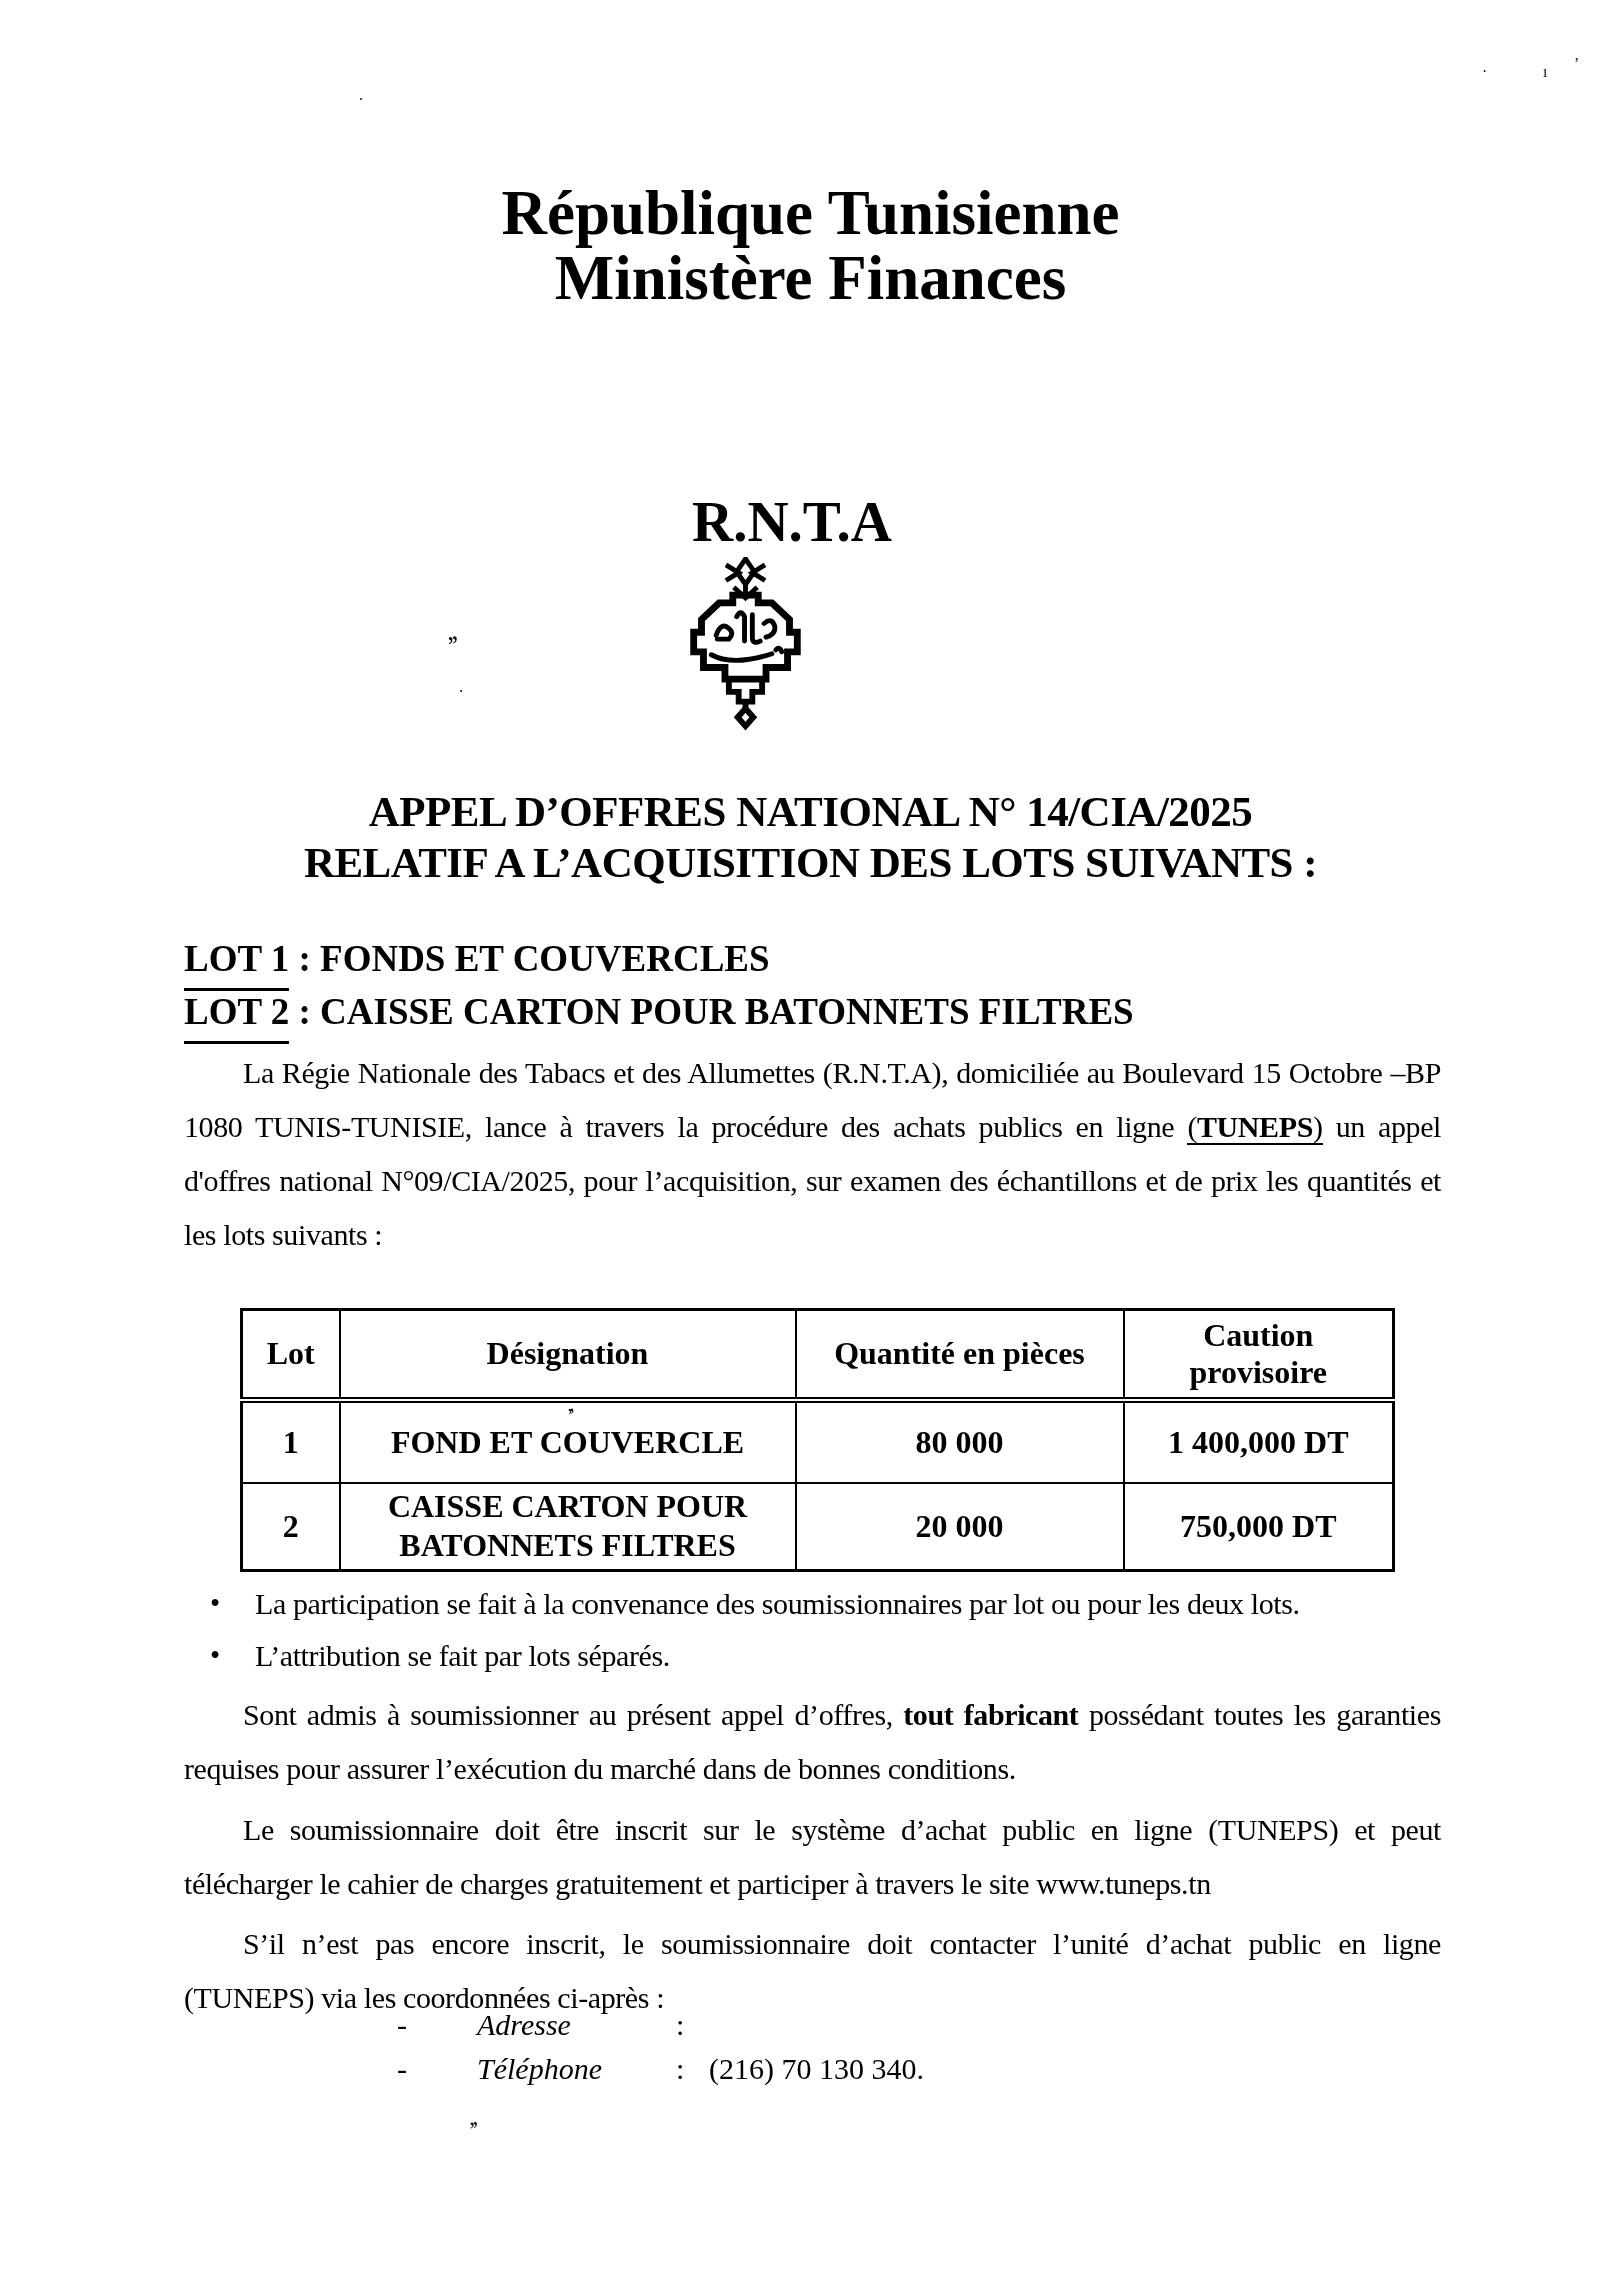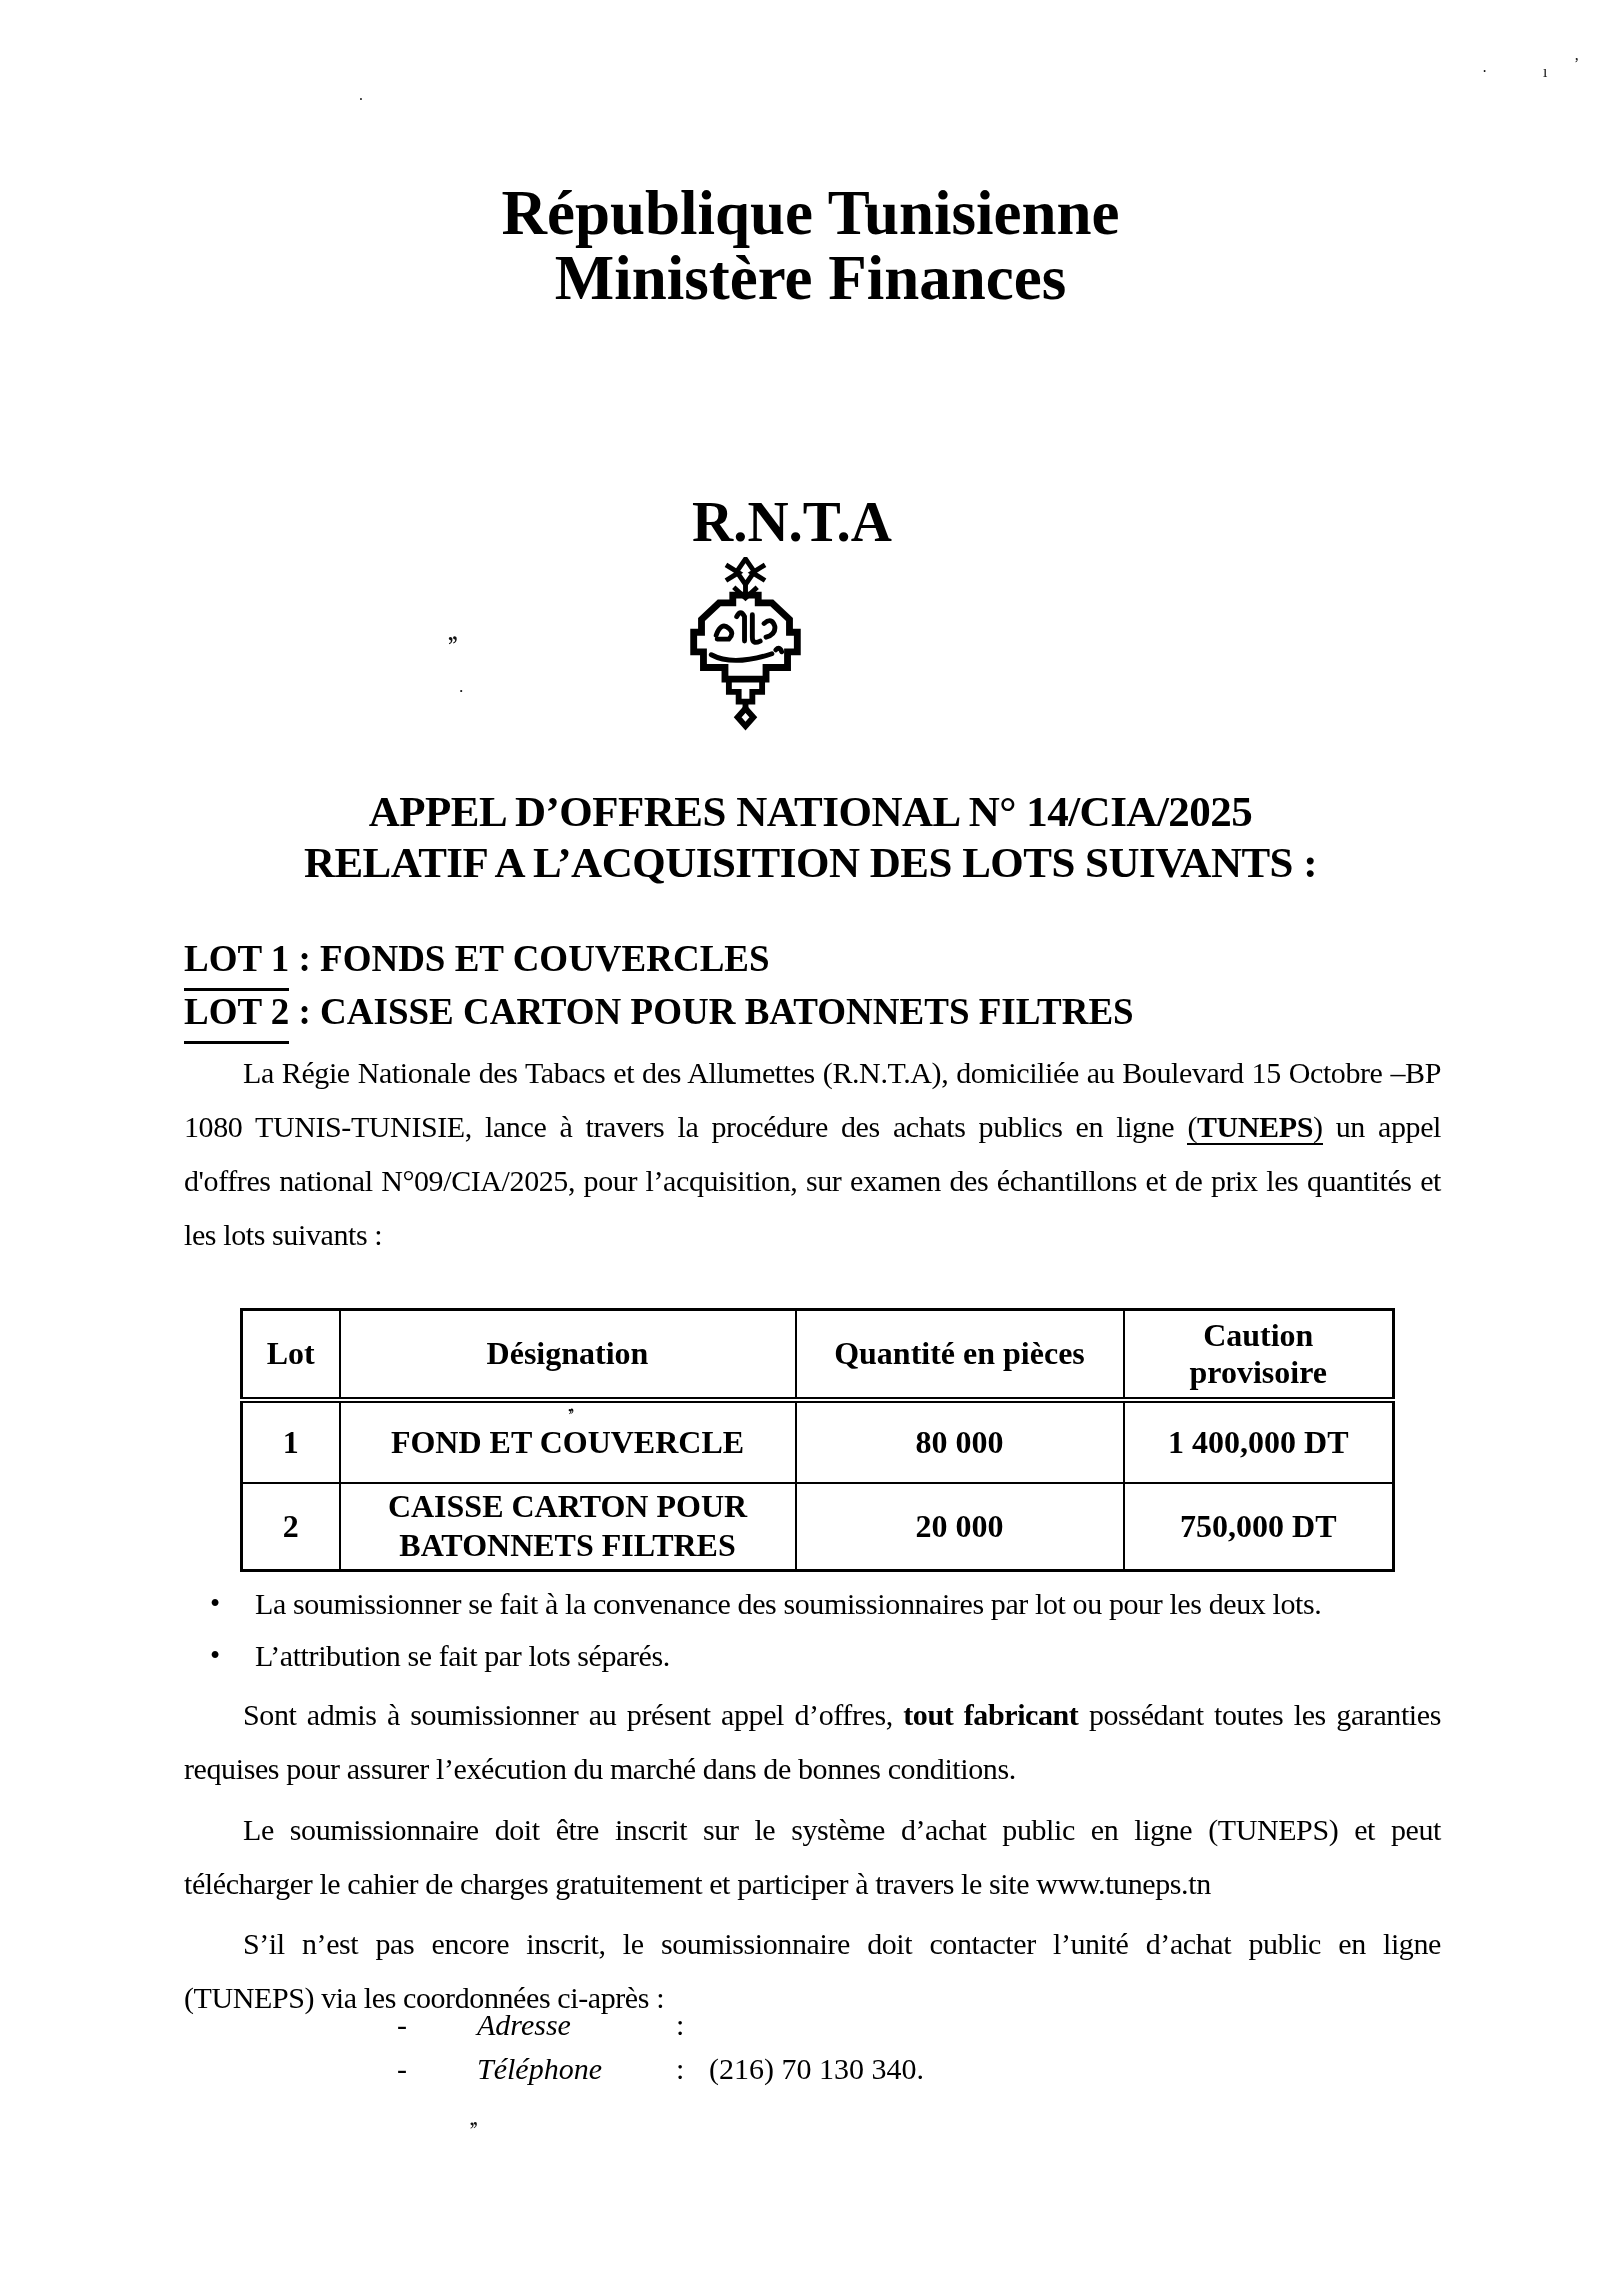--- a/index.html
+++ b/index.html
@@ -164,21 +164,21 @@
         <td>2</td>
         <td>CAISSE CARTON POUR BATONNETS FILTRES</td>
         <td>20 000</td>
         <td>750,000 DT</td>
       </tr>
     </tbody>
   </table>
 
   <div class="bullet-item bullet-item-1">
     <span class="bullet-glyph">•</span>
-    <span>La soumissionner se fait à la convenance des soumissionnaires par lot ou pour les deux lots.</span>
+    <span>La participation se fait à la convenance des soumissionnaires par lot ou pour les deux lots.</span>
   </div>
   <div class="bullet-item bullet-item-2">
     <span class="bullet-glyph">•</span>
     <span>L’attribution se fait par lots séparés.</span>
   </div>
 
   <p class="body-par p-admis"><span>Sont admis à soumissionner au présent appel d’offres, </span><span class="b">tout fabricant</span><span> possédant toutes les garanties requises pour assurer l’exécution du marché dans de bonnes conditions.</span></p>
 
   <p class="body-par p-tuneps">Le soumissionnaire doit être inscrit sur le système d’achat public en ligne (TUNEPS) et peut télécharger le cahier de charges gratuitement et participer à travers le site www.tuneps.tn</p>
 

